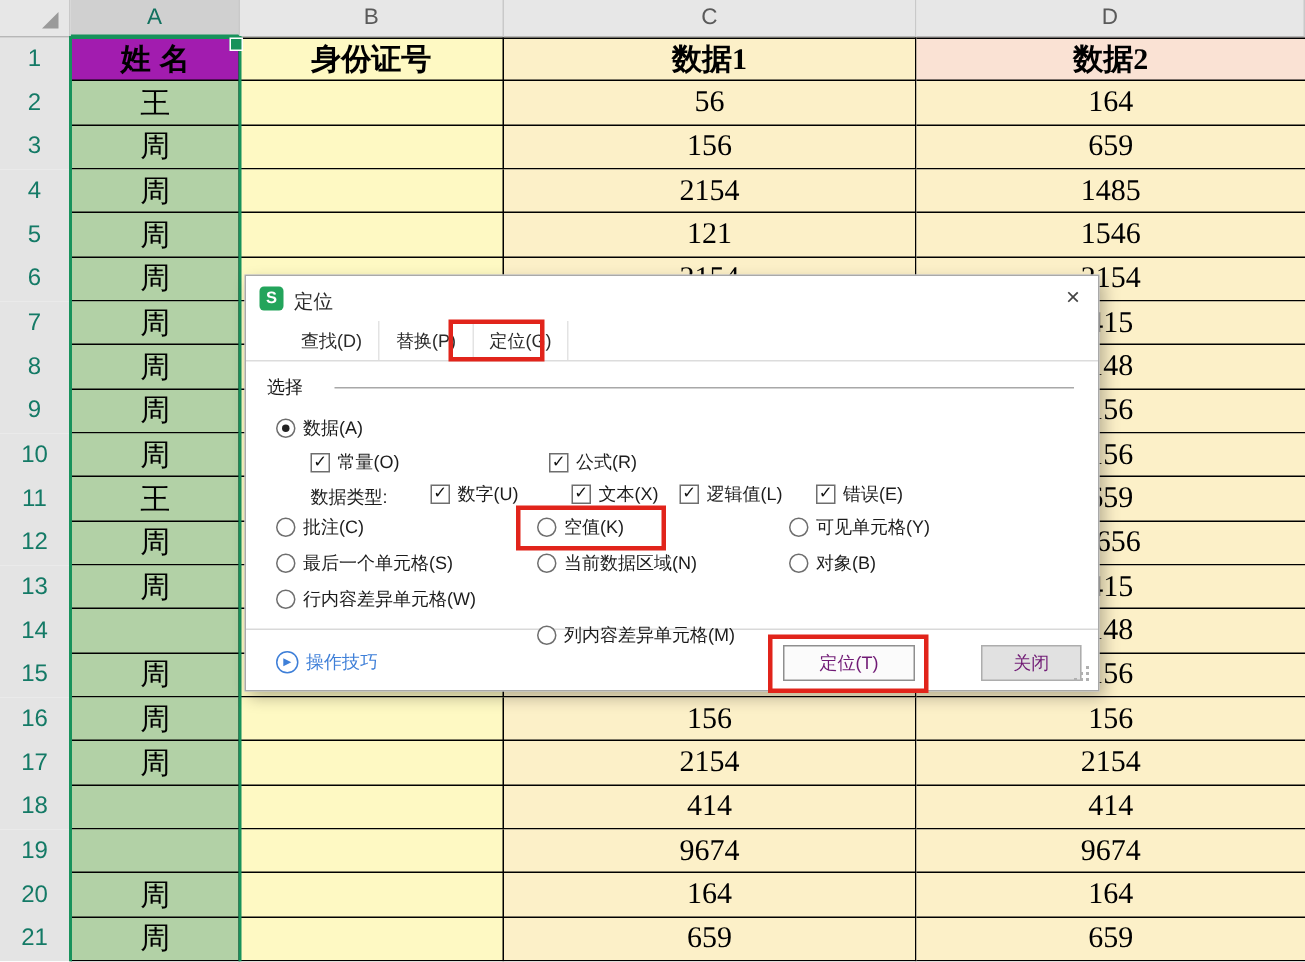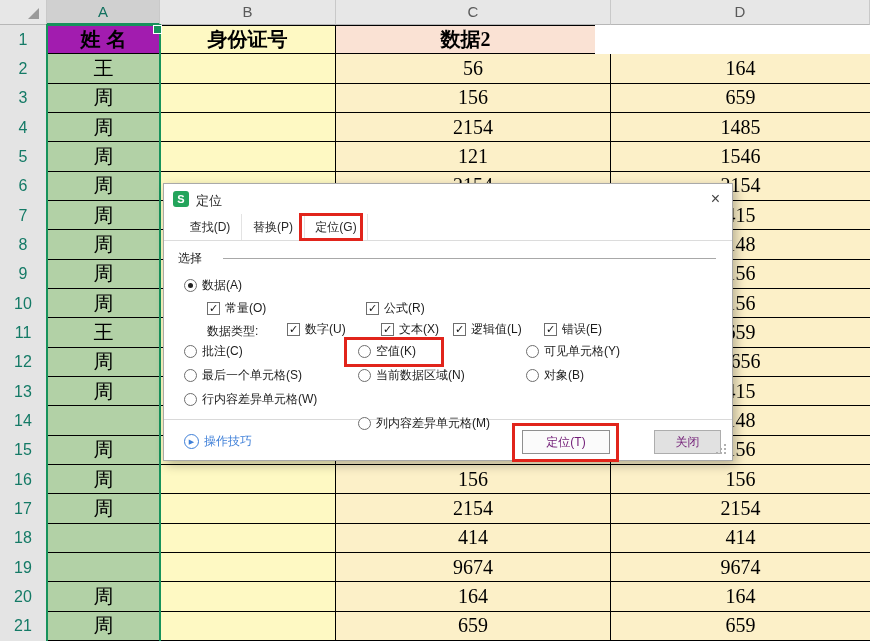--- a/index.html
+++ b/index.html
@@ -40,21 +40,21 @@
   .dialog{position:absolute;left:163px;top:183px;width:570px;height:278px;background:#fff;
           border:1px solid #a9a9a9;box-sizing:border-box;z-index:10;
           box-shadow:3px 4px 10px rgba(0,0,0,.28);font-size:12px;color:#1c1c1c;}
   .titlebar{position:relative;height:30px;}
   .logo{position:absolute;left:9px;top:7px;width:16px;height:16px;background:#23a45b;
         border-radius:3px;color:#fff;font-weight:bold;font-size:11px;text-align:center;
         line-height:16px;}
   .dtitle{position:absolute;left:32px;top:8px;font-size:13px;color:#2a2a2a;}
   .dclose{position:absolute;right:12px;top:6px;font-size:16px;color:#444;cursor:pointer;line-height:18px;}
   .tabs{position:absolute;left:0;top:30px;width:100%;height:27px;box-sizing:border-box;
-        border-bottom:1px solid #dcdcdc;padding-left:15px;display:flex;}
+        border-bottom:1px solid #dcdcdc;padding-left:26px;display:flex;}
   .tab{width:62px;text-align:center;line-height:26px;border-right:1px solid #e3e3e3;
        color:#2a2a2a;cursor:pointer;}
   .grp{position:absolute;left:14px;top:66px;right:16px;display:flex;align-items:flex-start;gap:16px;}
   .grp-line{flex:1;border-top:1px solid #a8a8a8;margin-top:8px;margin-left:5px;}
   .ctl{position:absolute;display:flex;align-items:center;white-space:nowrap;}
   .cb{width:13px;height:13px;border:1px solid #6e6e6e;background:#fff;box-sizing:border-box;
       display:inline-flex;align-items:center;justify-content:center;margin-right:5px;
       font-size:11px;line-height:11px;color:#111;font-weight:bold;}
   .rb{width:13px;height:13px;border:1px solid #6e6e6e;border-radius:50%;background:#fff;
       box-sizing:border-box;display:inline-block;margin-right:5px;position:relative;}
@@ -89,20 +89,21 @@
         <div class="colhdr wA sel">A</div>
         <div class="colhdr wB">B</div>
         <div class="colhdr wC">C</div>
         <div class="colhdr wD">D</div>
       </div>
     <div id="rows">
         <div class="srow first">
           <div class="rowhdr">1</div>
           <div class="cell cA wA">姓名</div>
           <div class="cell cB wB">身份证号</div>
+          <div class="cell cC wC">数据1</div>
           <div class="cell cD wD">数据2</div>
         </div>
         <div class="srow">
           <div class="rowhdr">2</div>
           <div class="cell cA wA">王</div>
           <div class="cell cB wB"></div>
           <div class="cell cC wC">56</div>
           <div class="cell cD wD">164</div>
         </div>
         <div class="srow">

